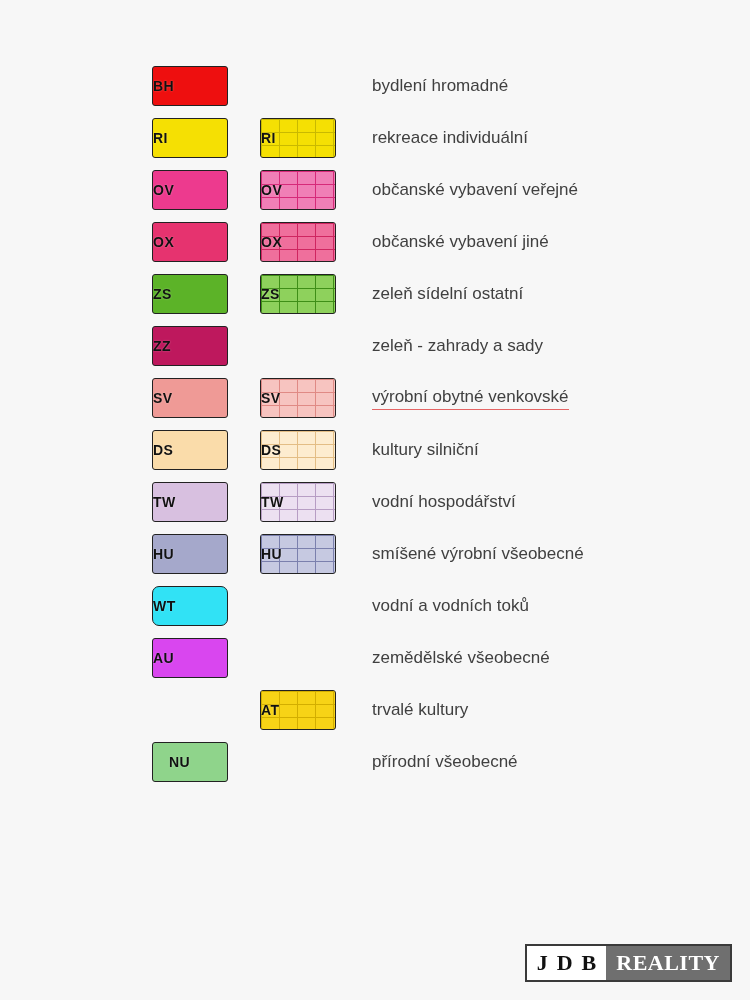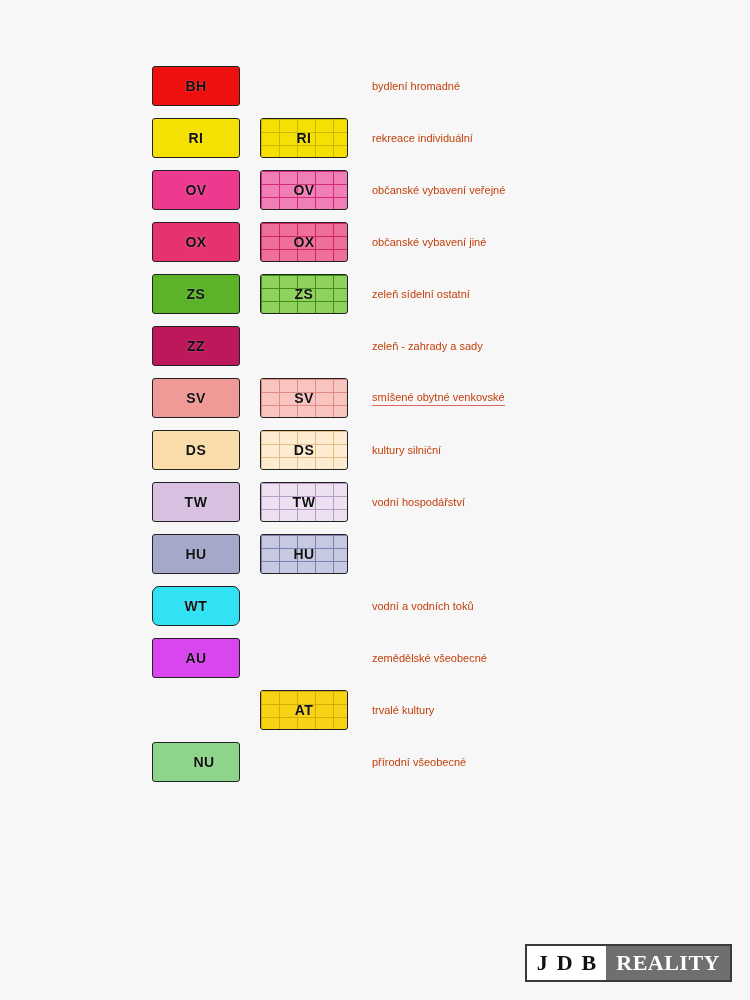--- a/index.html
+++ b/index.html
@@ -34,27 +34,26 @@
     width: 92px;
     flex: 0 0 92px;
     display: flex;
     align-items: center;
   }
   .swatch-wrap.second {
     margin-left: 16px;
   }
 
   .swatch {
-    width: 88px;
+    width: 76px;
     height: 40px;
     border: 1.5px solid #222;
     border-radius: 3px;
     display: flex;
     align-items: center;
-    justify-content: center;
     box-sizing: border-box;
     position: relative;
     overflow: hidden;
   }
   .swatch .code {
     font-size: 14px;
     font-weight: bold;
     color: #111;
     letter-spacing: 0.5px;
     position: relative;
@@ -64,22 +63,22 @@
 
   .grid-overlay {
     position: absolute;
     left: 0; top: 0; right: 0; bottom: 0;
     z-index: 1;
     pointer-events: none;
   }
 
   .label {
     margin-left: 20px;
-    font-size: 11px;
-    color: #c2410c;
+    font-size: 17px;
+    color: #404040;
     white-space: nowrap;
   }
   .label.underlined {
     border-bottom: 1.5px solid #e46464;
     padding-bottom: 2px;
   }
 
   .spacer-swatch {
     width: 92px;
     flex: 0 0 92px;
@@ -205,21 +204,21 @@
         <div class="swatch" style="background: rgb(239, 154, 150);">
           <span class="code">SV</span>
         </div>
       </div>
       <div class="swatch-wrap second">
         <div class="swatch" style="background: rgb(247, 196, 192);">
           <div class="grid-overlay" style="background-image: repeating-linear-gradient(to right, rgb(224, 138, 133) 0px, rgb(224, 138, 133) 1px, transparent 1px, transparent 18px), repeating-linear-gradient(rgb(224, 138, 133) 0px, rgb(224, 138, 133) 1px, transparent 1px, transparent 13px);"></div>
           <span class="code">SV</span>
         </div>
       </div>
-      <div class="label underlined">smíšené obytné venkovské</div>
+      <div class="label underlined">výrobní obytné venkovské</div>
     </div>
     <div class="legend-row">
       <div class="swatch-wrap">
         <div class="swatch" style="background: rgb(250, 220, 170);">
           <span class="code">DS</span>
         </div>
       </div>
       <div class="swatch-wrap second">
         <div class="swatch" style="background: rgb(253, 236, 207);">
           <div class="grid-overlay" style="background-image: repeating-linear-gradient(to right, rgb(227, 189, 133) 0px, rgb(227, 189, 133) 1px, transparent 1px, transparent 18px), repeating-linear-gradient(rgb(227, 189, 133) 0px, rgb(227, 189, 133) 1px, transparent 1px, transparent 13px);"></div>
@@ -247,20 +246,21 @@
         <div class="swatch" style="background: rgb(165, 168, 203);">
           <span class="code">HU</span>
         </div>
       </div>
       <div class="swatch-wrap second">
         <div class="swatch" style="background: rgb(198, 201, 225);">
           <div class="grid-overlay" style="background-image: repeating-linear-gradient(to right, rgb(123, 128, 173) 0px, rgb(123, 128, 173) 1px, transparent 1px, transparent 18px), repeating-linear-gradient(rgb(123, 128, 173) 0px, rgb(123, 128, 173) 1px, transparent 1px, transparent 13px);"></div>
           <span class="code">HU</span>
         </div>
       </div>
+      <div class="label">smíšené výrobní všeobecné</div>
     </div>
     <div class="legend-row">
       <div class="swatch-wrap">
         <div class="swatch" style="background: rgb(49, 226, 245); border-radius: 7px;">
           <span class="code">WT</span>
         </div>
       </div>
       <div class="swatch-wrap second"></div>
       <div class="label">vodní a vodních toků</div>
     </div>

